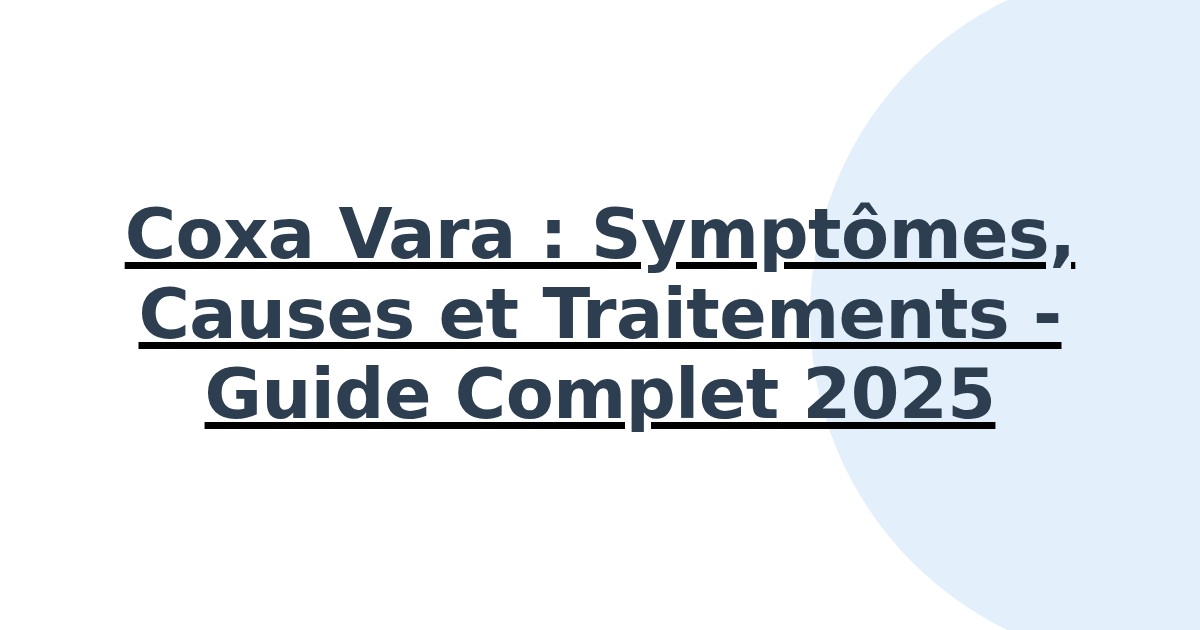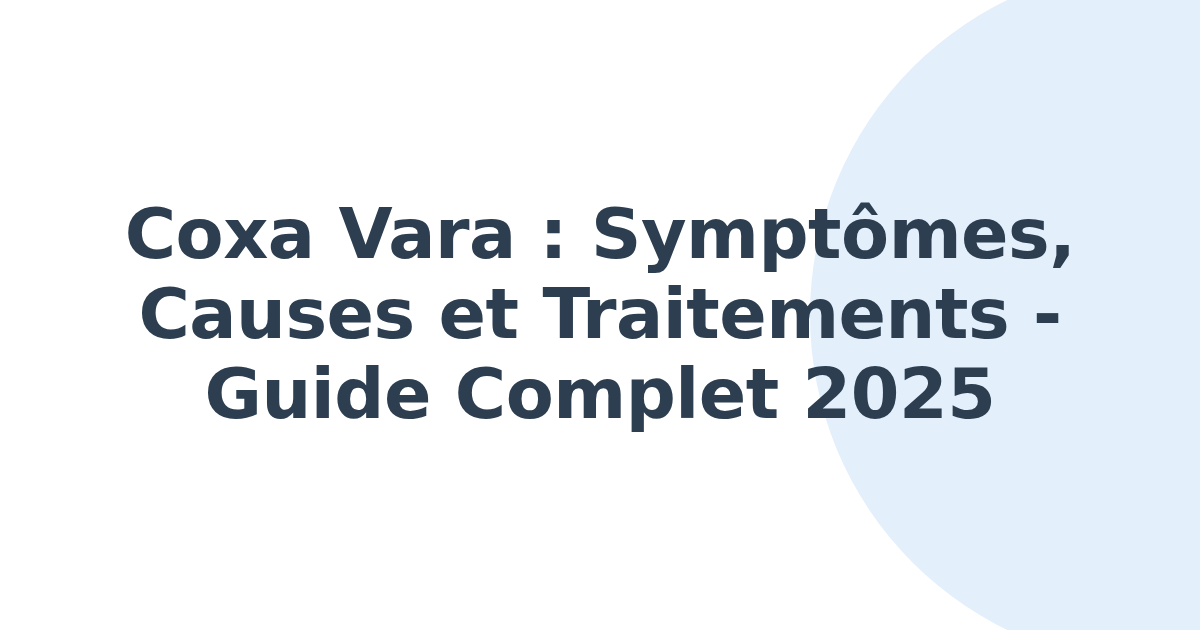--- a/index.html
+++ b/index.html
@@ -17,20 +17,21 @@
   .og-card {
     position: relative;
     width: 1200px;
     height: 630px;
     background: #ffffff;
     overflow: hidden;
     display: flex;
     align-items: center;
     justify-content: center;
     box-sizing: border-box;
+    text-decoration: underline;
   }
 
   
   .bg-circle {
     position: absolute;
     top: 50%;
     left: 810px;
     width: 700px;
     height: 700px;
     margin-top: -350px;

